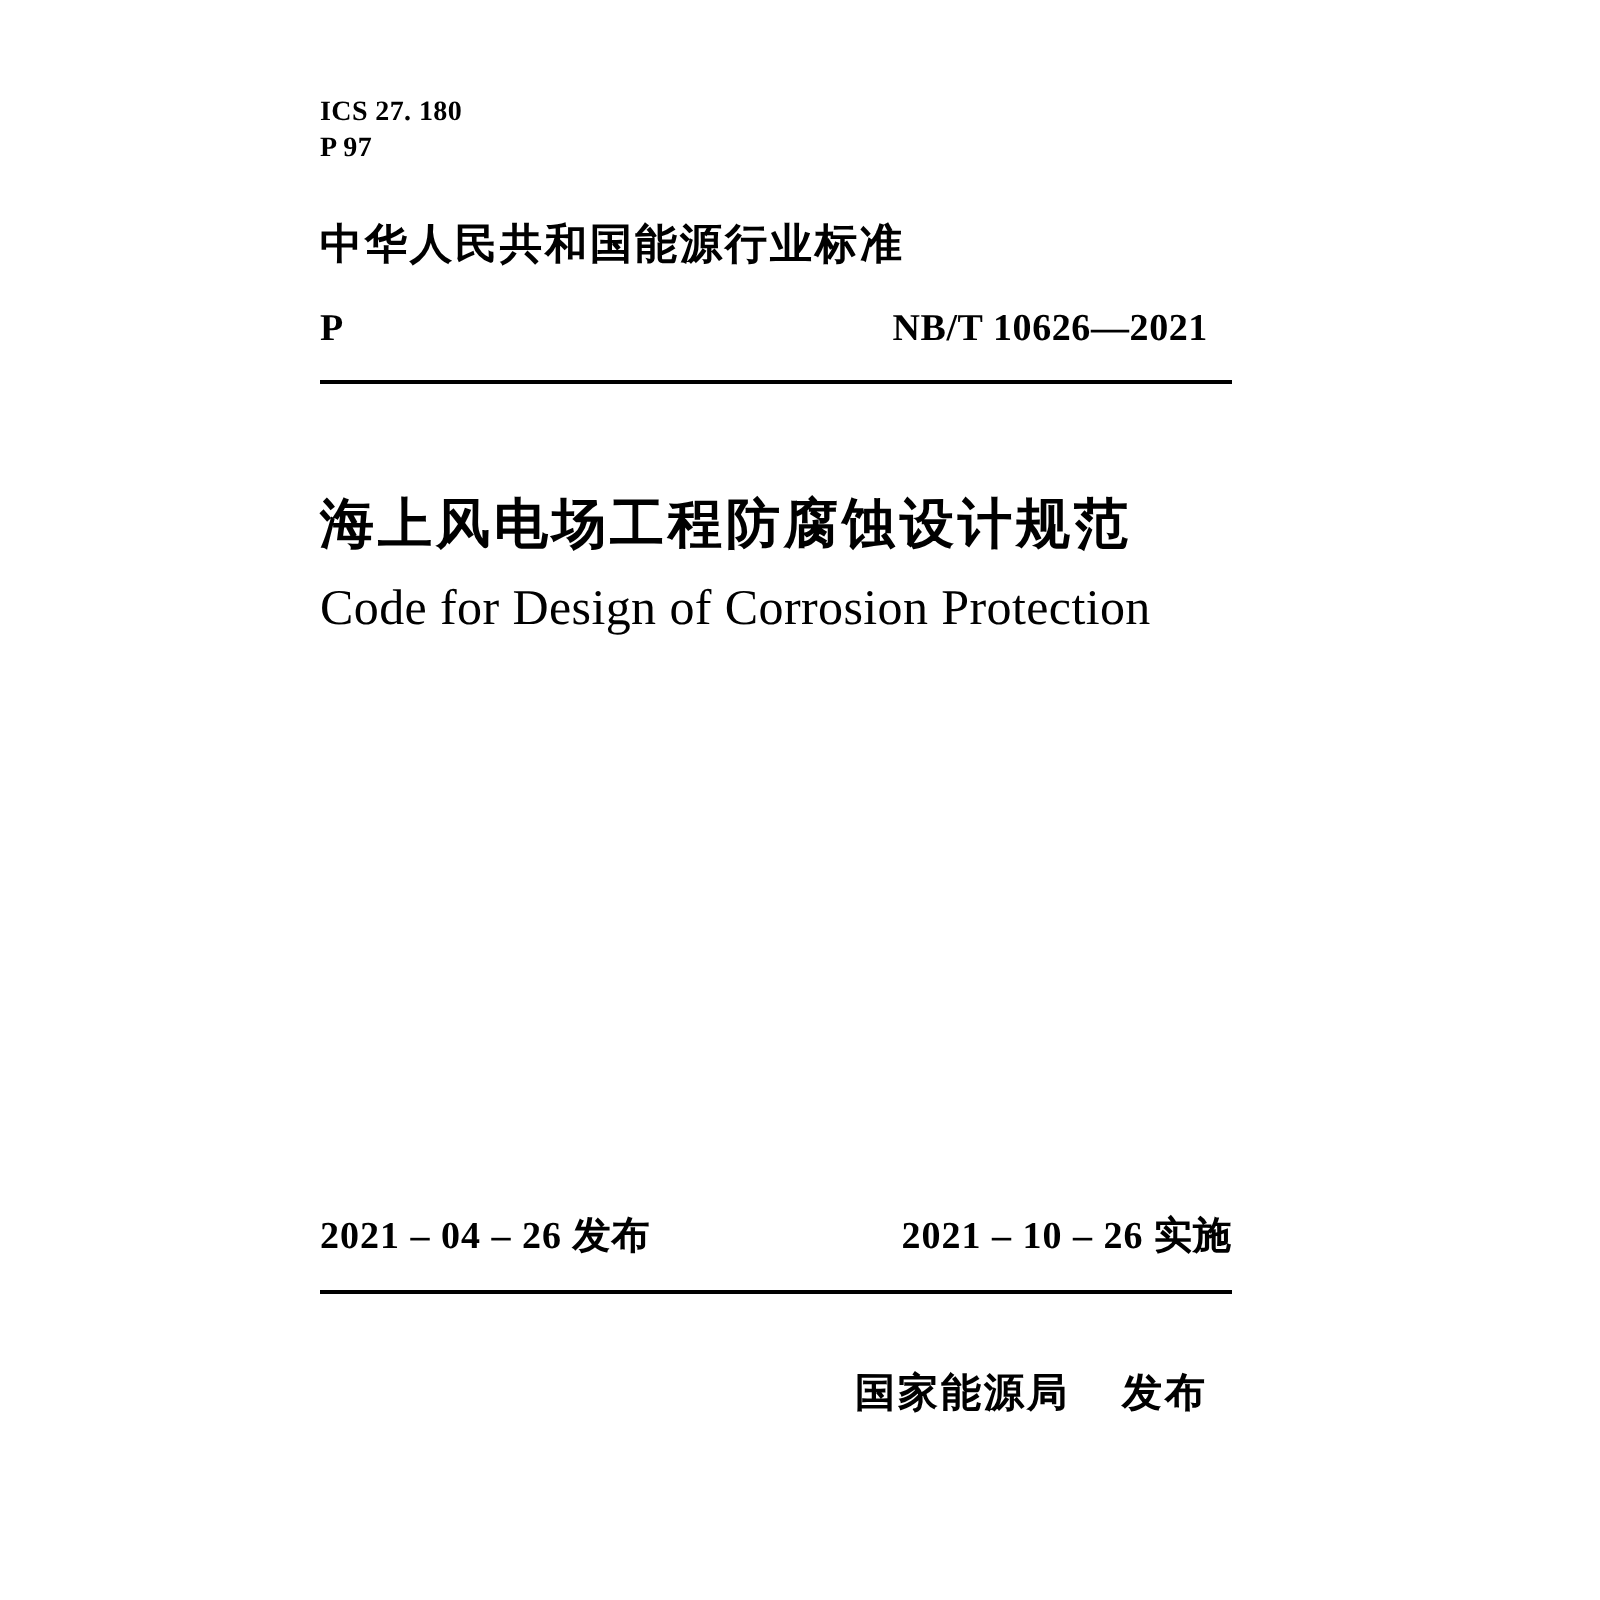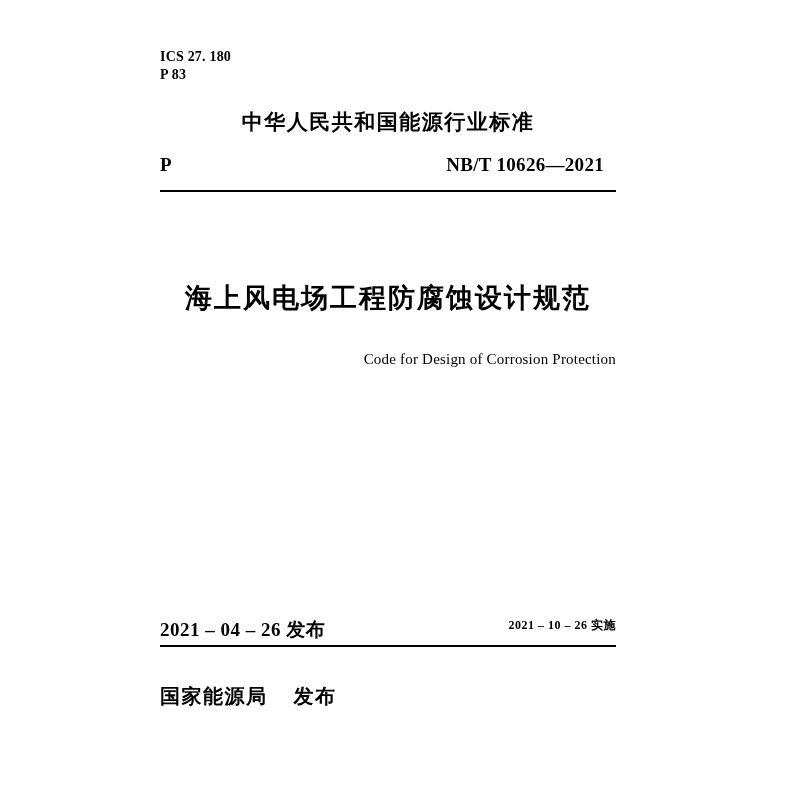--- a/index.html
+++ b/index.html
@@ -49,21 +49,20 @@
     top: 30px;
     font-family: "Liberation Sans", sans-serif;
     font-weight: bold;
     font-size: 53px;
     line-height: 1;
     letter-spacing: -1px;
   }
 
   .org-line {
     margin-top: 38px;
-    text-align: center;
     font-family: "Liberation Serif", serif;
     font-weight: bold;
     font-size: 21px;
     letter-spacing: 1.5px;
   }
 
   .code-row {
     position: relative;
     margin-top: 18px;
     height: 26px;
@@ -87,97 +86,95 @@
   }
 
   .rule-top {
     margin-top: 10px;
     border-top: 2px solid #000;
     width: 100%;
   }
 
   
   .title-cn {
-    margin-top: 88px;
-    text-align: center;
+    margin-top: 52px;
     font-family: "Liberation Serif", serif;
     font-weight: bold;
     font-size: 27px;
     letter-spacing: 2px;
   }
   .title-en {
-    margin-top: 32px;
-    text-align: right;
-    font-family: "Liberation Serif", serif;
-    font-size: 15px;
+    margin-top: 6px;
+    text-align: left;
+    font-family: "Liberation Serif", serif;
+    font-size: 25px;
     line-height: 1.55;
     letter-spacing: 0.2px;
   }
 
   
   .dates-row {
     position: absolute;
     left: 0;
     right: 0;
     top: 605px;
     height: 28px;
-    margin-top: 12px;
   }
   .date-issue {
     position: absolute;
     left: 0;
     top: 0;
     font-family: "Liberation Serif", serif;
     font-weight: bold;
     font-size: 19px;
     letter-spacing: 0.5px;
   }
   .date-effective {
     position: absolute;
     right: 0;
     top: 0;
     font-family: "Liberation Serif", serif;
     font-weight: bold;
-    font-size: 12px;
+    font-size: 19px;
     letter-spacing: 0.5px;
     text-align: right;
   }
   .rule-bottom {
     position: absolute;
     left: 0;
     top: 645px;
     width: 100%;
     border-top: 2px solid #000;
   }
   .publisher {
     position: absolute;
     left: 0;
     right: 12px;
     top: 683px;
-    text-align: left;
+    text-align: right;
     font-family: "Liberation Serif", serif;
     font-weight: bold;
     font-size: 20px;
     letter-spacing: 1.5px;
   }
   .publisher .gap {
     display: inline-block;
     width: 26px;
   }
 </style>
 </head>
 <body>
 
 <div class="page">
   <div class="content">
 
     <div class="top-row">
       <div class="ics-block">
         <div>ICS 27. 180</div>
-        <div>P 83</div>
+        <div>P 97</div>
       </div>
     </div>
 
     <div class="org-line">中华人民共和国能源行业标准</div>
 
     <div class="code-row">
       <div class="code-letter">P</div>
       <div class="code-number">NB/T 10626—2021</div>
     </div>
 

